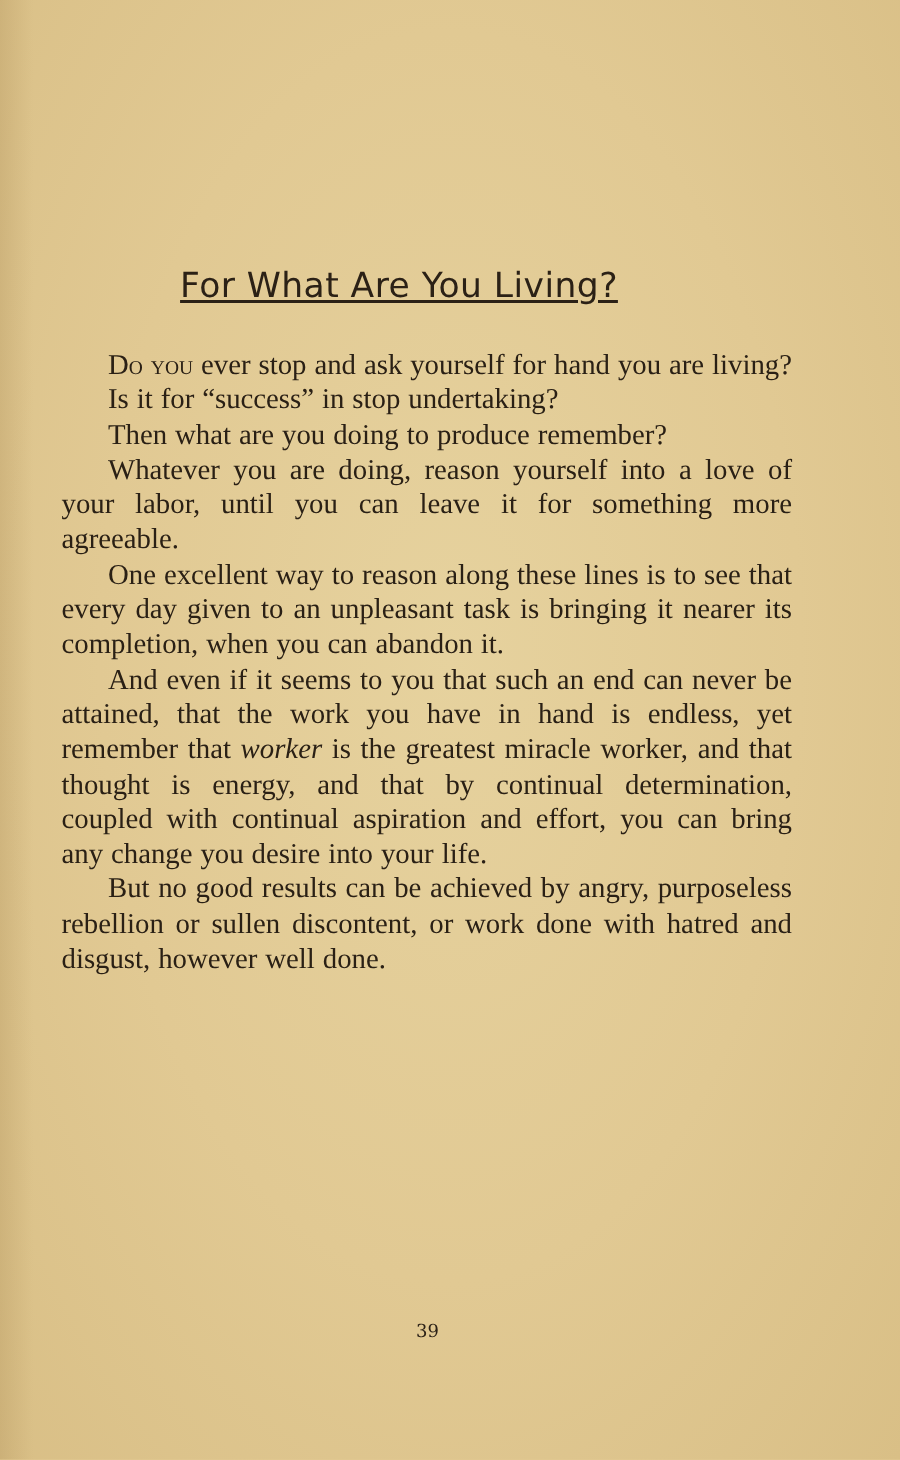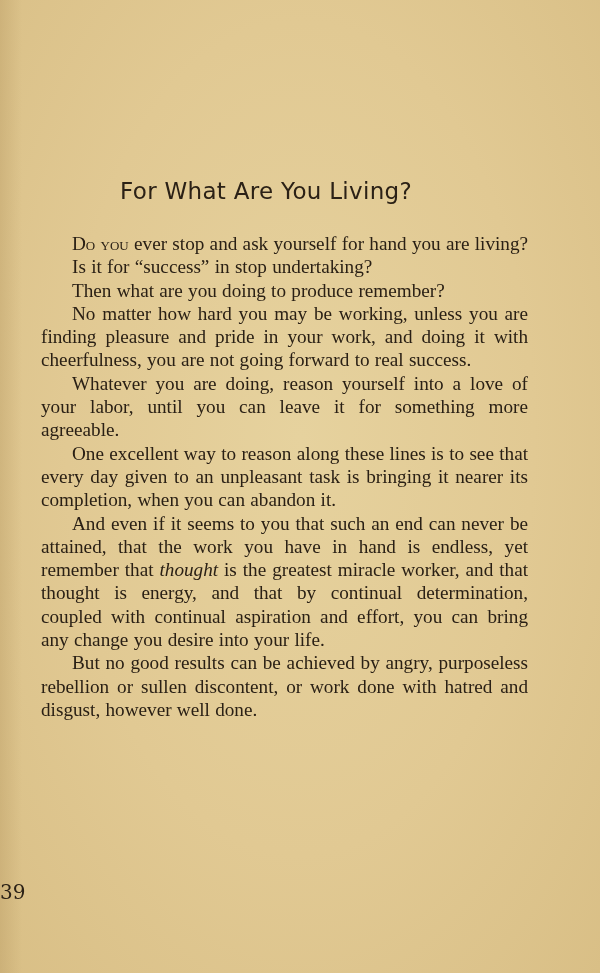--- a/index.html
+++ b/index.html
@@ -33,20 +33,21 @@
       top: 178px;
       left: 0;
       width: 532px;
       text-align: center;
       font-family: "DejaVu Sans", "Liberation Sans", sans-serif;
       font-size: 23px;
       letter-spacing: 0.3px;
       color: #2b2116;
       margin: 0;
       font-weight: normal;
+      text-decoration: underline;
     }
     .body-text {
       position: absolute;
       top: 232px;
       left: 41px;
       width: 487px;
       font-size: 19.2px;
       line-height: 23.3px;
       text-align: justify;
       word-spacing: 0.5px;
@@ -60,36 +61,36 @@
       margin-top: 44px;
     }
     .italic {
       font-style: italic;
     }
     .page-number {
       position: absolute;
       top: 880px;
       left: 0;
       width: 570px;
+      text-align: center;
       font-family: "DejaVu Serif", "Liberation Serif", serif;
-      font-size: 20px;
+      font-size: 12px;
       color: #2b2116;
     }
   </style>
 </head>
 <body>
 
 <div class="page">
   <h1 class="title">For What Are You Living?</h1>
 
   <div class="body-text">
     <p><span class="smallcaps">Do you</span><span> ever stop and ask yourself for hand you are living?</span></p>
     <p>Is it for “success” in stop undertaking?</p>
     <p>Then what are you doing to produce remember?</p>
-    <p>No matter how hard you may be working, unless you are finding pleasure and pride in your work, and doing it with cheerfulness, you are not going forward to real success.</p>
     <p>Whatever you are doing, reason yourself into a love of your labor, until you can leave it for something more agreeable.</p>
     <p>One excellent way to reason along these lines is to see that every day given to an unpleasant task is bringing it nearer its completion, when you can abandon it.</p>
-    <p><span>And even if it seems to you that such an end can never be attained, that the work you have in hand is endless, yet remember that </span><span class="italic">thought</span><span> is the greatest miracle worker, and that thought is energy, and that by continual determination, coupled with continual aspiration and effort, you can bring any change you desire into your life.</span></p>
+    <p><span>And even if it seems to you that such an end can never be attained, that the work you have in hand is endless, yet remember that </span><span class="italic">worker</span><span> is the greatest miracle worker, and that thought is energy, and that by continual determination, coupled with continual aspiration and effort, you can bring any change you desire into your life.</span></p>
     <p>But no good results can be achieved by angry, purposeless rebellion or sullen discontent, or work done with hatred and disgust, however well done.</p>
   </div>
 
   <div class="page-number">39</div>
 </div>
 
 </body></html>

